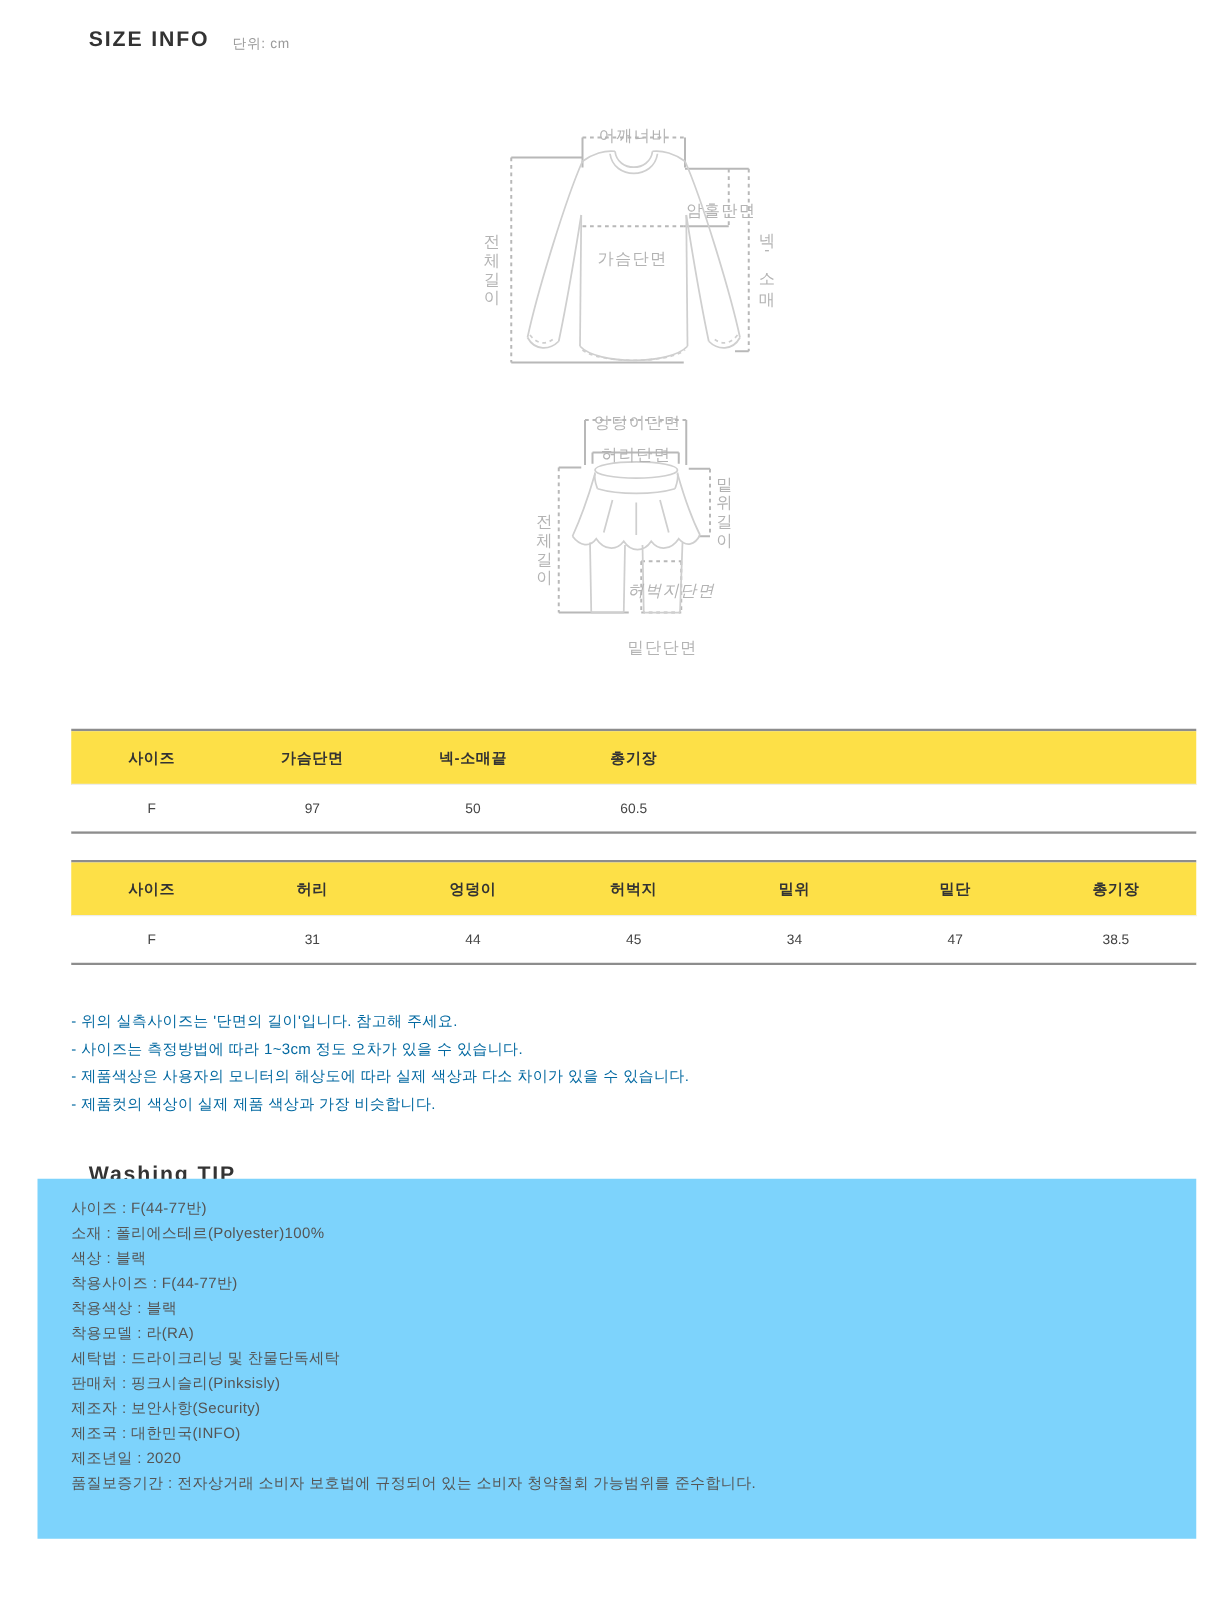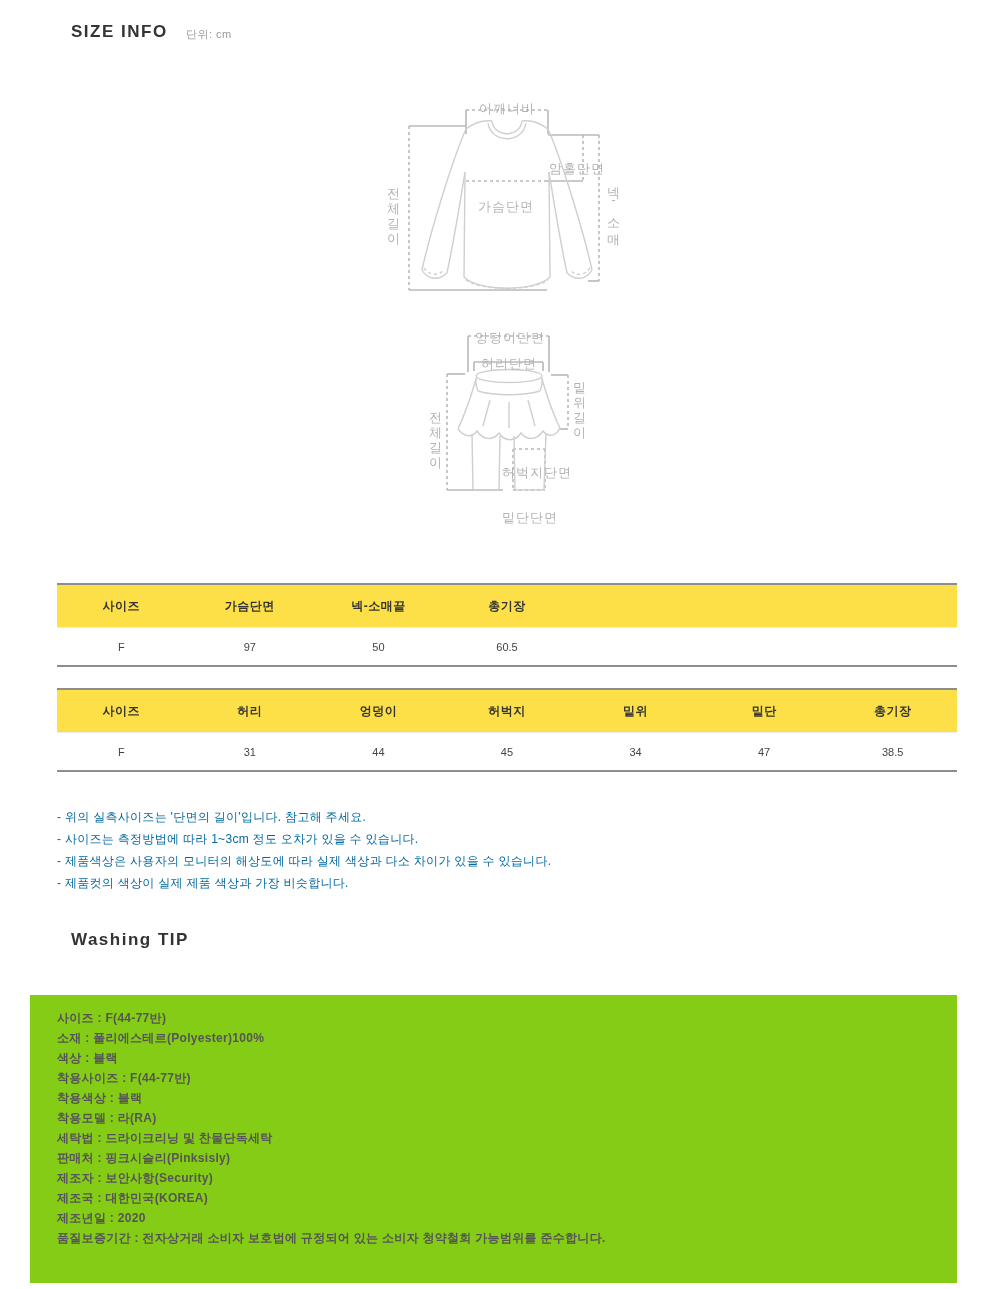--- a/index.html
+++ b/index.html
@@ -51,22 +51,22 @@
     display:grid;grid-template-columns:repeat(7,1fr);
     height:37px;align-items:center;background:#ffffff;
   }
   .th{font-size:12px;font-weight:bold;color:#333;text-align:center;letter-spacing:0.5px;}
   .td{font-size:11px;color:#444;text-align:center;}
   
   .notes{position:absolute;left:57px;top:806px;font-size:12px;color:#0369a1;}
   .note-line{line-height:22px;letter-spacing:0.3px;}
   
   .info-panel{
-    position:absolute;left:30px;top:995px;width:927px;height:288px;
-    background:#84cc16;box-sizing:border-box;padding:13px 20px 0 27px;font-weight:bold;
+    position:absolute;left:30px;top:943px;width:927px;height:288px;
+    background:#7dd3fc;box-sizing:border-box;padding:13px 20px 0 27px;
   }
   .info-line{font-size:12px;color:#555;line-height:20px;letter-spacing:0.3px;white-space:nowrap;}
 </style>
 </head>
 <body>
 
 <div id="size-info-title" class="section-title">SIZE INFO</div>
 <div class="unit-label">단위: cm</div>
 
 <div id="shirt-diagram" class="diagram">
@@ -147,21 +147,21 @@
       <path d="M53,178 H79"></path>
       <path d="M94,124 L95,178"></path>
       <path d="M126,122 L124,178"></path>
       <path d="M95,178 H124"></path>
     </g>
   </svg>
   <div class="dlabel" style="left:90px;top:5px;">엉덩이단면</div>
   <div class="dlabel" style="left:89px;top:31px;">허리단면</div>
   <div class="vlabel" style="left:159px;top:90px;">밑위길이</div>
   <div class="vlabel" style="left:15px;top:120px;">전체길이</div>
-  <div class="dlabel" style="left:117px;top:140px;">허벅지단면</div>
+  <div class="dlabel" style="left:117px;top:140px;font-style:italic;">허벅지단면</div>
   <div class="dlabel" style="left:110px;top:185px;">밑단단면</div>
 </div>
 
 <div id="table-top" class="size-table">
   <div class="t-head">
     <div class="th">사이즈</div>
     <div class="th">가슴단면</div>
     <div class="th">넥-소매끝</div>
     <div class="th">총기장</div>
     <div class="th"></div>
@@ -212,16 +212,16 @@
 <div class="info-panel">
   <div class="info-line">사이즈 : F(44-77반)</div>
   <div class="info-line">소재 : 폴리에스테르(Polyester)100%</div>
   <div class="info-line">색상 : 블랙</div>
   <div class="info-line">착용사이즈 : F(44-77반)</div>
   <div class="info-line">착용색상 : 블랙</div>
   <div class="info-line">착용모델 : 라(RA)</div>
   <div class="info-line">세탁법 : 드라이크리닝 및 찬물단독세탁</div>
   <div class="info-line">판매처 : 핑크시슬리(Pinksisly)</div>
   <div class="info-line">제조자 : 보안사항(Security)</div>
-  <div class="info-line">제조국 : 대한민국(KOREA)</div>
+  <div class="info-line">제조국 : 대한민국(INFO)</div>
   <div class="info-line">제조년일 : 2020</div>
   <div class="info-line">품질보증기간 : 전자상거래 소비자 보호법에 규정되어 있는 소비자 청약철회 가능범위를 준수합니다.</div>
 </div>
 
 </body></html>

